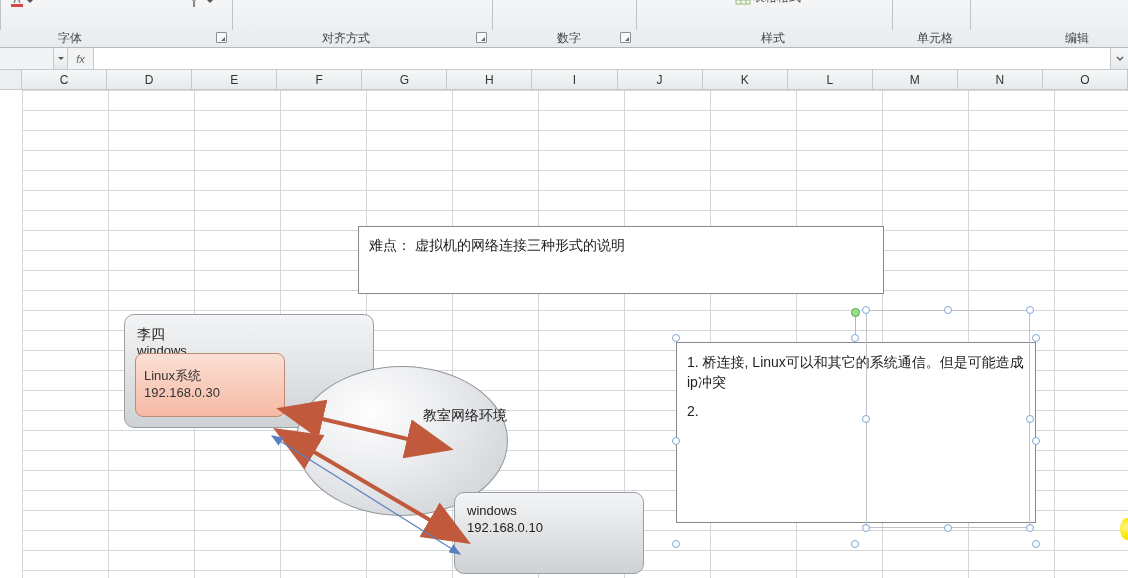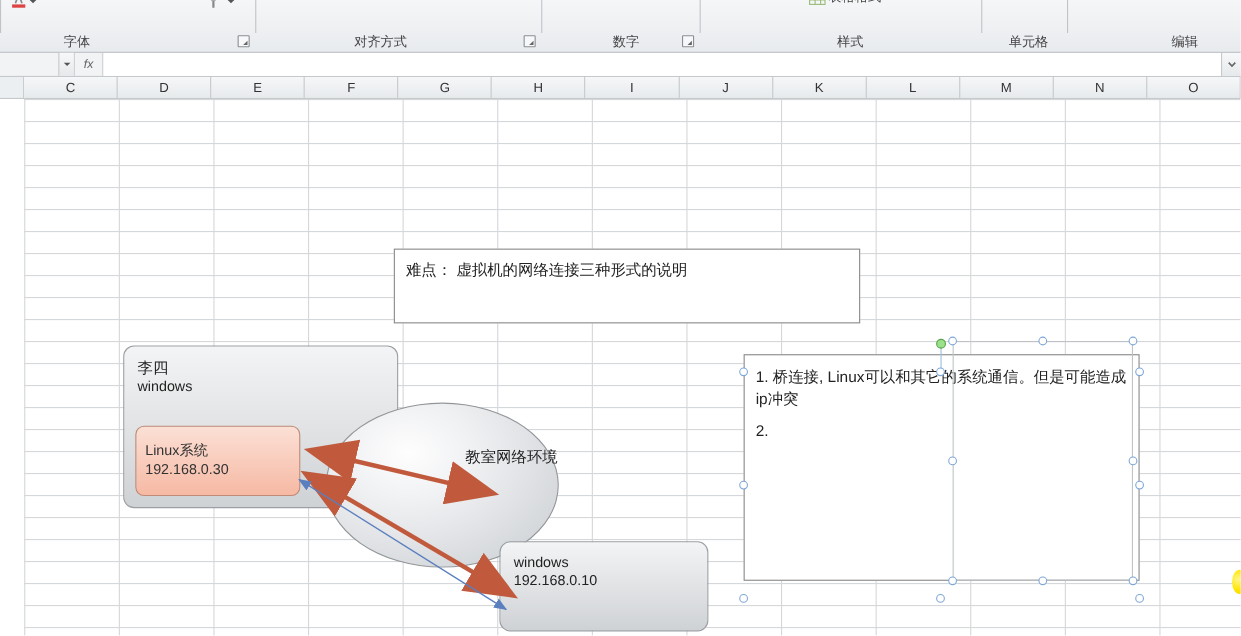--- a/index.html
+++ b/index.html
@@ -153,21 +153,21 @@
 .grid-vline, .grid-hline {
   position: absolute;
   background: #d4d8db;
 }
 .grid-vline { width: 1px; top: 0; bottom: 0; }
 .grid-hline { height: 1px; left: 0; right: 0; }
 
 .title-box {
   position: absolute;
   left: 358px; top: 156px;
-  width: 424px; height: 68px;
+  width: 526px; height: 68px;
   background: #fff;
   border: 1px solid #888;
   padding: 10px 10px;
   font-size: 14px;
   color: #222;
 }
 
 .pc-box {
   position: absolute;
   background: linear-gradient(#f3f4f5,#cfd2d5);
@@ -201,22 +201,22 @@
   display: flex;
   align-items: center;
   justify-content: flex-end;
   font-size: 14px;
   color: #222;
   padding-bottom: 50px;
 }
 
 .note-box {
   position: absolute;
-  left: 676px; top: 252px;
-  width: 360px; height: 206px;
+  left: 676px; top: 272px;
+  width: 360px; height: 181px;
   background: #fff;
   border: 1px solid #888;
   padding: 10px 10px;
   font-size: 14px;
   color: #222;
   line-height: 1.4;
 }
 
 .inner-selected {
   position: absolute;
@@ -376,21 +376,21 @@
       <div class="grid-hline" style="top: 420px;"></div>
       <div class="grid-hline" style="top: 440px;"></div>
       <div class="grid-hline" style="top: 460px;"></div>
       <div class="grid-hline" style="top: 480px;"></div>
     </div>
 
   <div class="title-box">
     <span>难点： 虚拟机的网络连接三种形式的说明</span>
   </div>
 
-  <div class="pc-box" style="left:112px;top:244px;width:250px;height:148px">
+  <div class="pc-box" style="left:124px;top:244px;width:250px;height:114px">
     <div class="name">李四</div>
     <div>windows</div>
     <div class="linux-box">
       <div>Linux系统</div>
       <div>192.168.0.30</div>
     </div>
   </div>
 
   <div class="env-ellipse">
     <span>教室网络环境</span>

